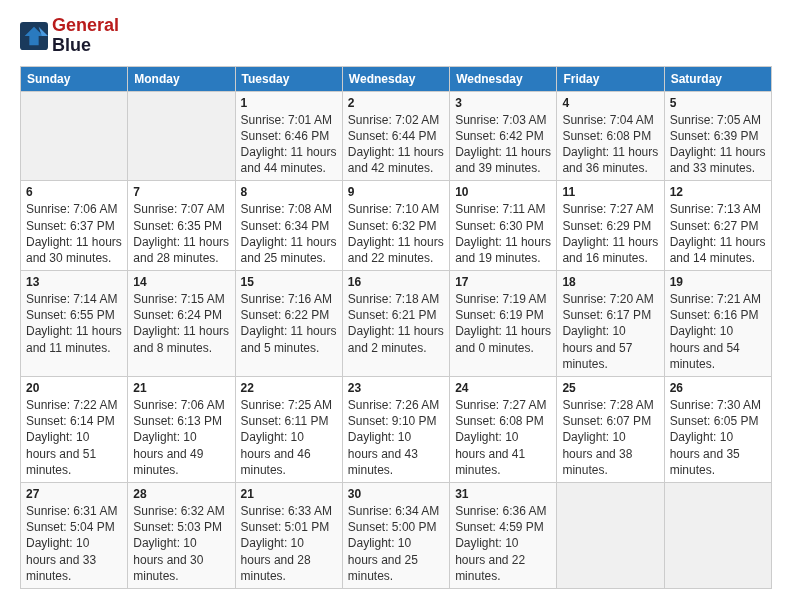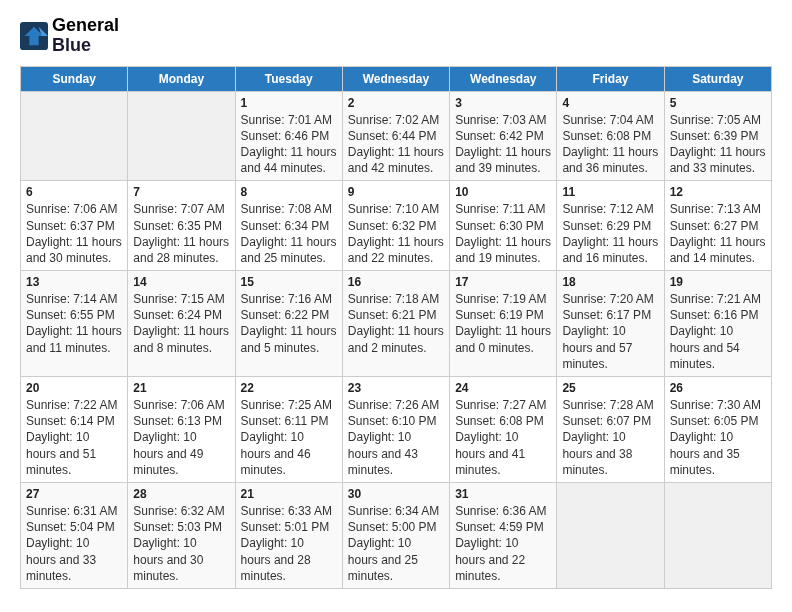--- a/index.html
+++ b/index.html
@@ -25,21 +25,21 @@
       align-items: center;
       gap: 4px;
     }
     .logo-text {
       font-size: 18px;
       font-weight: bold;
       color: #1a1a2e;
       line-height: 1.1;
     }
     .logo-text span {
-      color: #000000;
+      color: #b91c1c;
     }
     .logo-icon {
       width: 28px;
       height: 28px;
     }
     .title-area {
       text-align: right;
     }
     .calendar-title {
       font-size: 38px;
@@ -56,21 +56,21 @@
       width: 100%;
       border-collapse: collapse;
       font-size: 11px;
     }
     .calendar-table thead tr th {
       background-color: #2a7abf;
       color: #fff;
       font-size: 12px;
       font-weight: bold;
       padding: 5px 6px;
-      text-align: center;
+      text-align: left;
       border: 1px solid #ccc;
     }
     .calendar-table tbody tr td {
       vertical-align: top;
       border: 1px solid #ccc;
       padding: 4px 5px;
       width: 107px;
       min-height: 70px;
       background: #fff;
     }
@@ -191,21 +191,21 @@
 Daylight: 11 hours and 22 minutes.</div>
           </td>
           <td>
             <span class="day-number">10</span>
             <div class="day-info">Sunrise: 7:11 AM
 Sunset: 6:30 PM
 Daylight: 11 hours and 19 minutes.</div>
           </td>
           <td>
             <span class="day-number">11</span>
-            <div class="day-info">Sunrise: 7:12 AM
+            <div class="day-info">Sunrise: 7:27 AM
 Sunset: 6:29 PM
 Daylight: 11 hours and 16 minutes.</div>
           </td>
           <td>
             <span class="day-number">12</span>
             <div class="day-info">Sunrise: 7:13 AM
 Sunset: 6:27 PM
 Daylight: 11 hours and 14 minutes.</div>
           </td>
         </tr>
@@ -268,21 +268,21 @@
           </td>
           <td>
             <span class="day-number">22</span>
             <div class="day-info">Sunrise: 7:25 AM
 Sunset: 6:11 PM
 Daylight: 10 hours and 46 minutes.</div>
           </td>
           <td>
             <span class="day-number">23</span>
             <div class="day-info">Sunrise: 7:26 AM
-Sunset: 6:10 PM
+Sunset: 9:10 PM
 Daylight: 10 hours and 43 minutes.</div>
           </td>
           <td>
             <span class="day-number">24</span>
             <div class="day-info">Sunrise: 7:27 AM
 Sunset: 6:08 PM
 Daylight: 10 hours and 41 minutes.</div>
           </td>
           <td>
             <span class="day-number">25</span>

